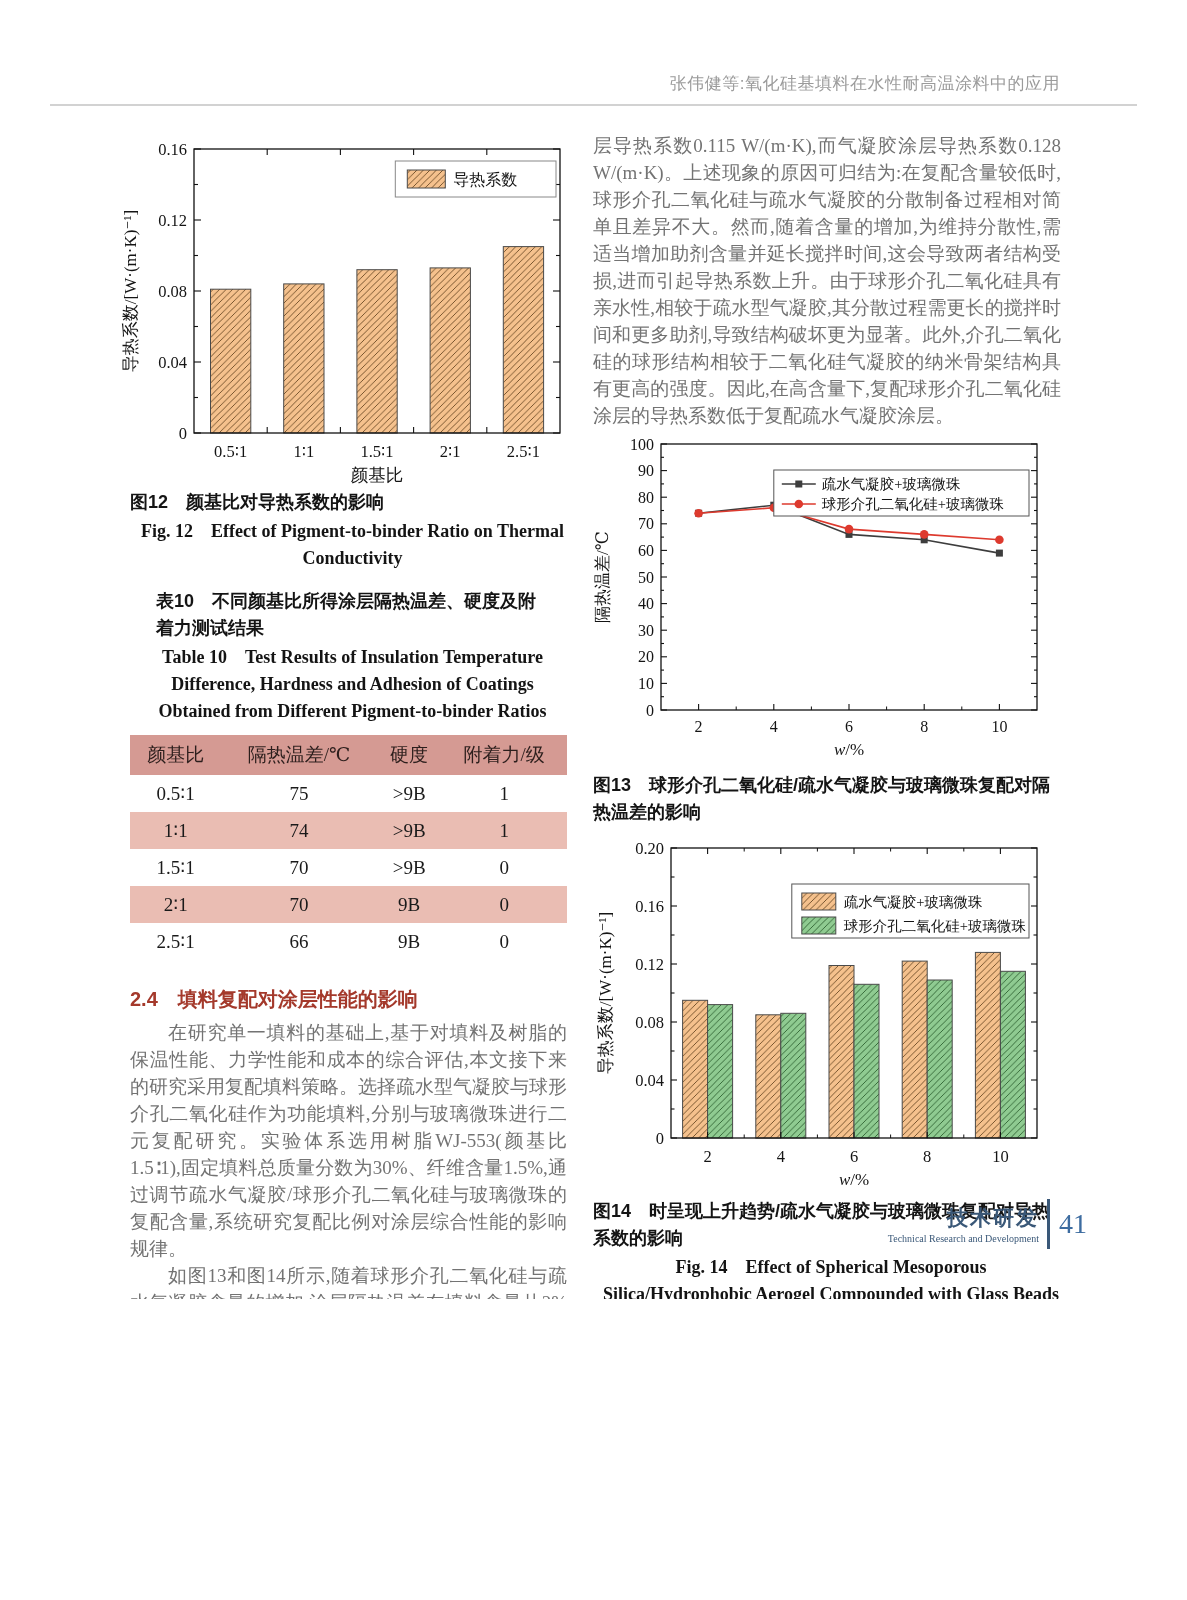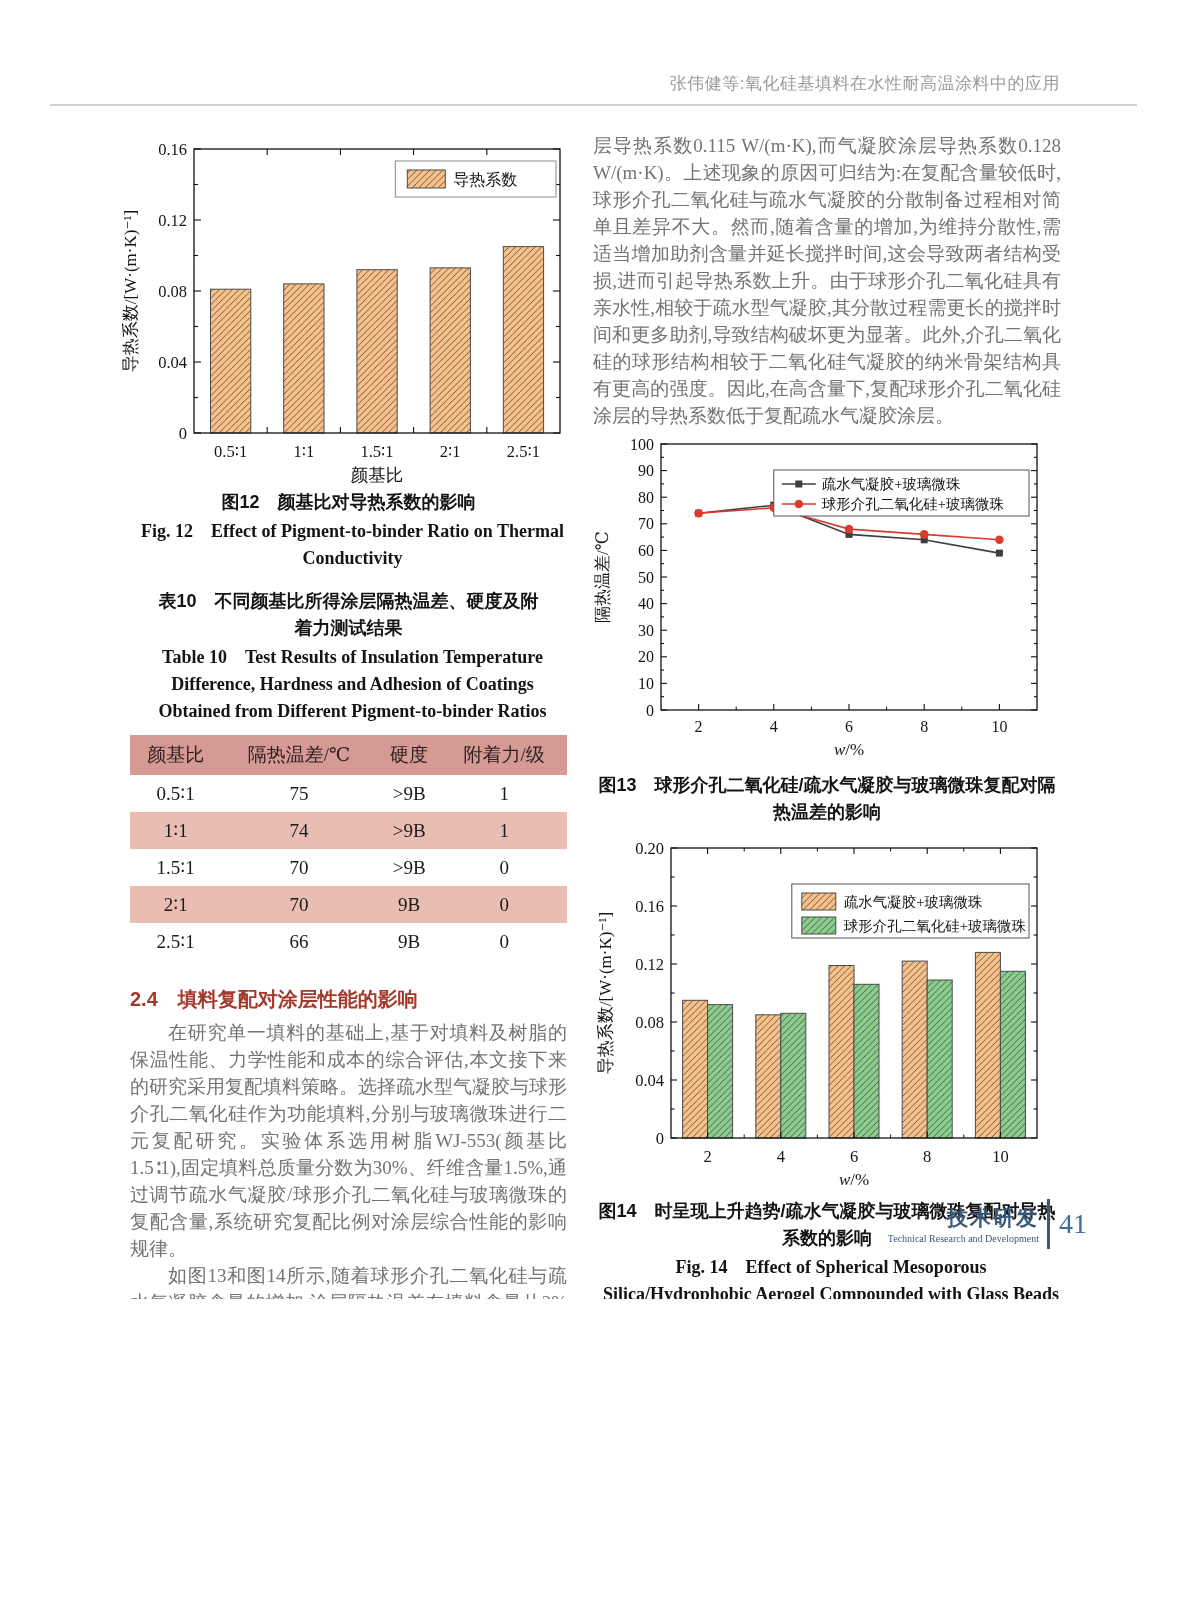--- a/index.html
+++ b/index.html
@@ -11,21 +11,21 @@
   .col-left{position:absolute;left:130px;top:133px;width:437px;}
   .col-right{position:absolute;left:593px;top:133px;width:468px;}
   .body-p{font-size:19px;line-height:1.42;text-align:justify;margin:0;color:#737373;}
   .indent{text-indent:2em;}
   .chart-svg{display:block;}
   #fig12{margin-left:-14px;}
   #fig13{margin-left:-2px;margin-top:6px;}
   #fig14{margin-left:-2px;margin-top:10px;}
   svg text{font-family:"Liberation Serif","DejaVu Serif",serif;fill:#141414;}
   .cap-cn{font-family:"Liberation Sans","DejaVu Sans",sans-serif;font-weight:bold;
-        font-size:18px;line-height:1.5;text-align:center;margin:4px 0 0 0;color:#141414;}
+        font-size:18px;line-height:1.5;margin:4px 0 0 0;color:#141414;}
   .cap-en{font-family:"Liberation Serif","DejaVu Serif",serif;font-weight:bold;
         font-size:18px;line-height:1.5;text-align:center;margin:2px 0 0 8px;color:#141414;}
   .tbl-title-cn{margin-top:16px;padding:0 26px;}
   .tbl-title-en{padding:0 2px;}
   table.data{width:100%;border-collapse:collapse;margin-top:10px;font-size:19px;}
   table.data th{background:#D59A93;font-weight:normal;padding:7px 4px;text-align:center;color:#2c1e1c;}
   table.data td{padding:7px 4px;text-align:center;color:#1a1a1a;}
   table.data tr.alt td{background:#EABDB3;}
   .sec-head{font-family:"Liberation Sans","DejaVu Sans",sans-serif;font-weight:bold;
         font-size:20px;color:#A4392B;margin:26px 0 7px 0;}

